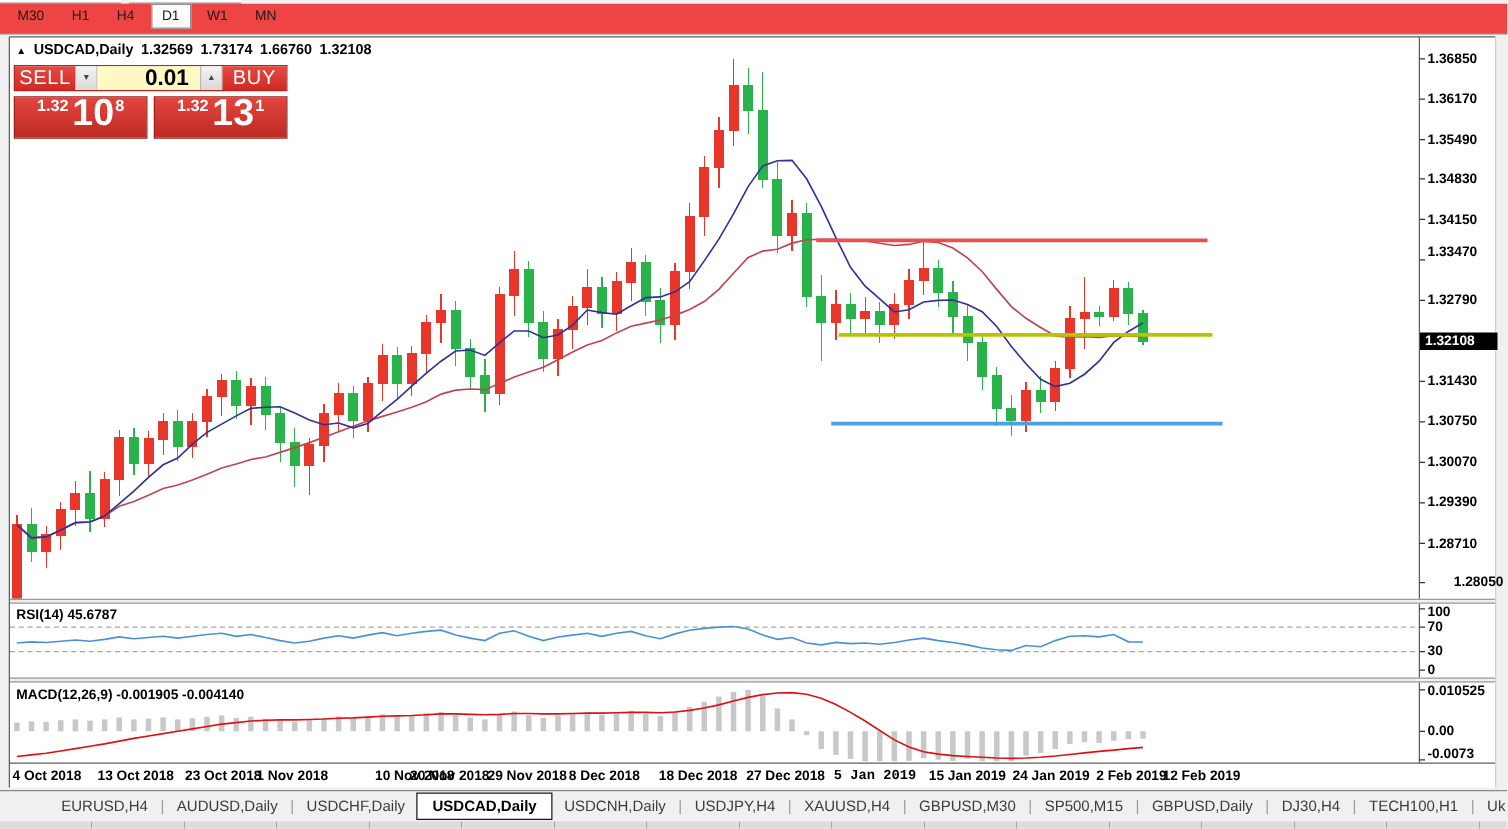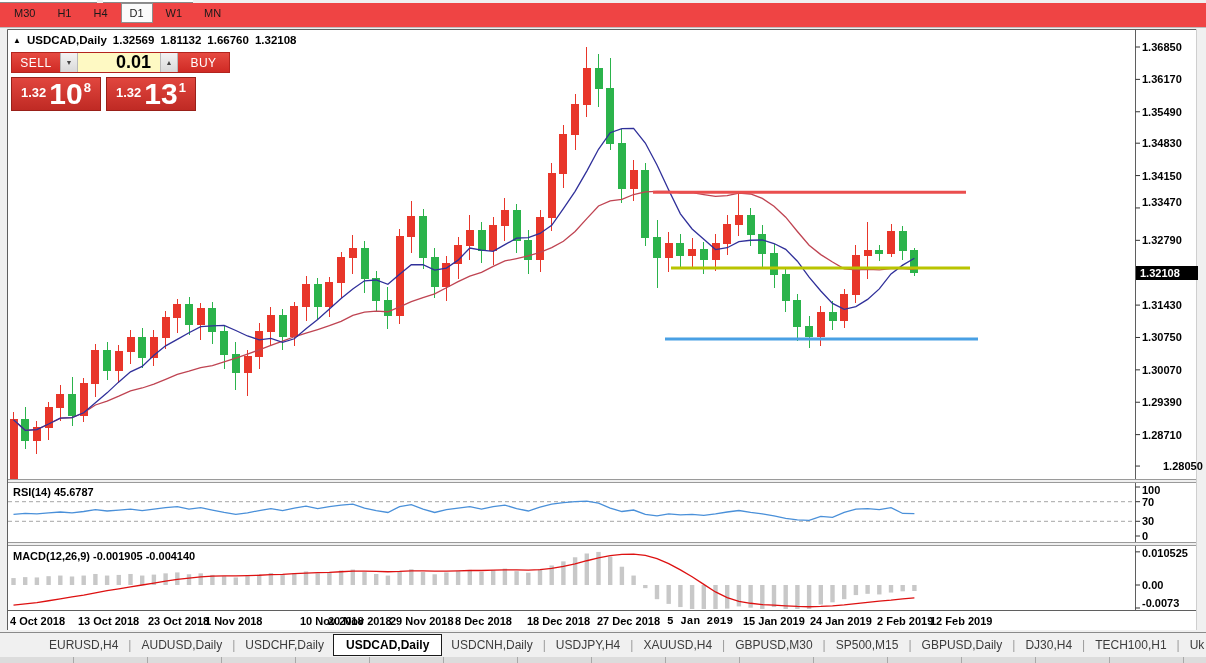--- a/index.html
+++ b/index.html
@@ -20,30 +20,30 @@
   .price-badge{position:absolute;left:1136px;width:58px;height:14px;background:#000;color:#fff;
                font-size:11px;font-weight:700;line-height:14px;padding-left:4px}
   .dlabel{position:absolute;top:615px;font-size:11px;font-weight:600;color:#000;white-space:nowrap}
   .pane-label{position:absolute;font-size:11px;font-weight:600;color:#000;z-index:3;white-space:nowrap}
   .chart-title{position:absolute;left:13px;top:34px;z-index:4;font-size:11.5px;font-weight:700;color:#000;
                display:flex;align-items:center;white-space:nowrap}
   .chart-title .tri{font-size:8px;margin-right:6px}
   .chart-title span{margin-right:6px}
   .trade{position:absolute;left:11px;top:52px;width:219px;z-index:5}
   .trade-row1{display:flex;height:21px;border:1px solid #b3241e;box-sizing:border-box}
-  .btn-red{background:linear-gradient(#e64a41,#cf2a24);color:#fff;font-size:12px;display:flex;
+  .btn-red{background:linear-gradient(#e64a41,#cf2a24);color:#fff;font-size:16px;display:flex;
            align-items:center;justify-content:center;letter-spacing:.5px}
   .sell-btn{width:48px}.buy-btn{width:51px}
   .spin{width:16px;background:linear-gradient(#f3f3f3,#d9d9d9);display:flex;align-items:center;
         justify-content:center;font-size:7px;color:#444;border-left:1px solid #b9b9b9;border-right:1px solid #b9b9b9}
   .vol{flex:1;background:#fef9c3;font-size:18px;font-weight:700;color:#000;display:flex;align-items:center;
        justify-content:flex-end;padding-right:9px}
   .trade-row2{display:flex;margin-top:4px;height:34px}
-  .px-panel{width:90px;background:linear-gradient(#e1463e,#bf2a24);border:1px solid #992019;box-sizing:border-box;
-            color:#fff;display:flex;align-items:center;justify-content:center;padding-bottom:0}
+  .px-panel{width:107px;background:linear-gradient(#e1463e,#bf2a24);border:1px solid #992019;box-sizing:border-box;
+            color:#fff;display:flex;align-items:flex-start;justify-content:center;padding-bottom:0}
   .px-panel.left{margin-right:5px}
   .px-small{font-size:13px;font-weight:700;margin-right:3px;margin-bottom:3px;line-height:1}
   .px-big{font-size:30px;font-weight:700;line-height:.85}
   .px-sup{font-size:13px;font-weight:700;margin-left:1px;margin-bottom:14px;line-height:1}
   .tabs{position:absolute;left:0;top:632px;width:1206px;height:25px;background:#f0f0f0;border-top:1px solid #8a8a8a;
         display:flex;align-items:center;padding-left:40px;box-sizing:border-box;font-size:12px;color:#3c3c3c;z-index:4}
   .tab{padding:3px 9px;white-space:nowrap;cursor:default}
   .tab.active{background:#fff;border:1px solid #1a1a1a;font-weight:700;color:#000;padding:3px 12px}
   .tab-sep{color:#9a9a9a;padding:0 1px}
   .bstrip{position:absolute;left:0;top:657px;width:1206px;height:6px;background:#dcdcdc;
@@ -406,21 +406,21 @@
     <div class="dlabel" style="left: 810px; top: 615px;">24 Jan 2019</div>
     <div class="dlabel" style="left: 877px; top: 615px;">2 Feb 2019</div>
     <div class="dlabel" style="left: 930px; top: 615px;">12 Feb 2019</div>
     <div class="price-badge" style="left: 1136px; top: 265.81px;">1.32108</div>
   </div>
 
 <div class="chart-title">
   <span class="tri">▲</span>
   <span>USDCAD,Daily</span>
   <span>1.32569</span>
-  <span>1.81132</span>
+  <span>1.73174</span>
   <span>1.66760</span>
   <span>1.32108</span>
 </div>
 
 <div class="trade">
   <div class="trade-row1">
     <div class="btn-red sell-btn">SELL</div>
     <div class="spin">▼</div>
     <div class="vol">0.01</div>
     <div class="spin">▲</div>

